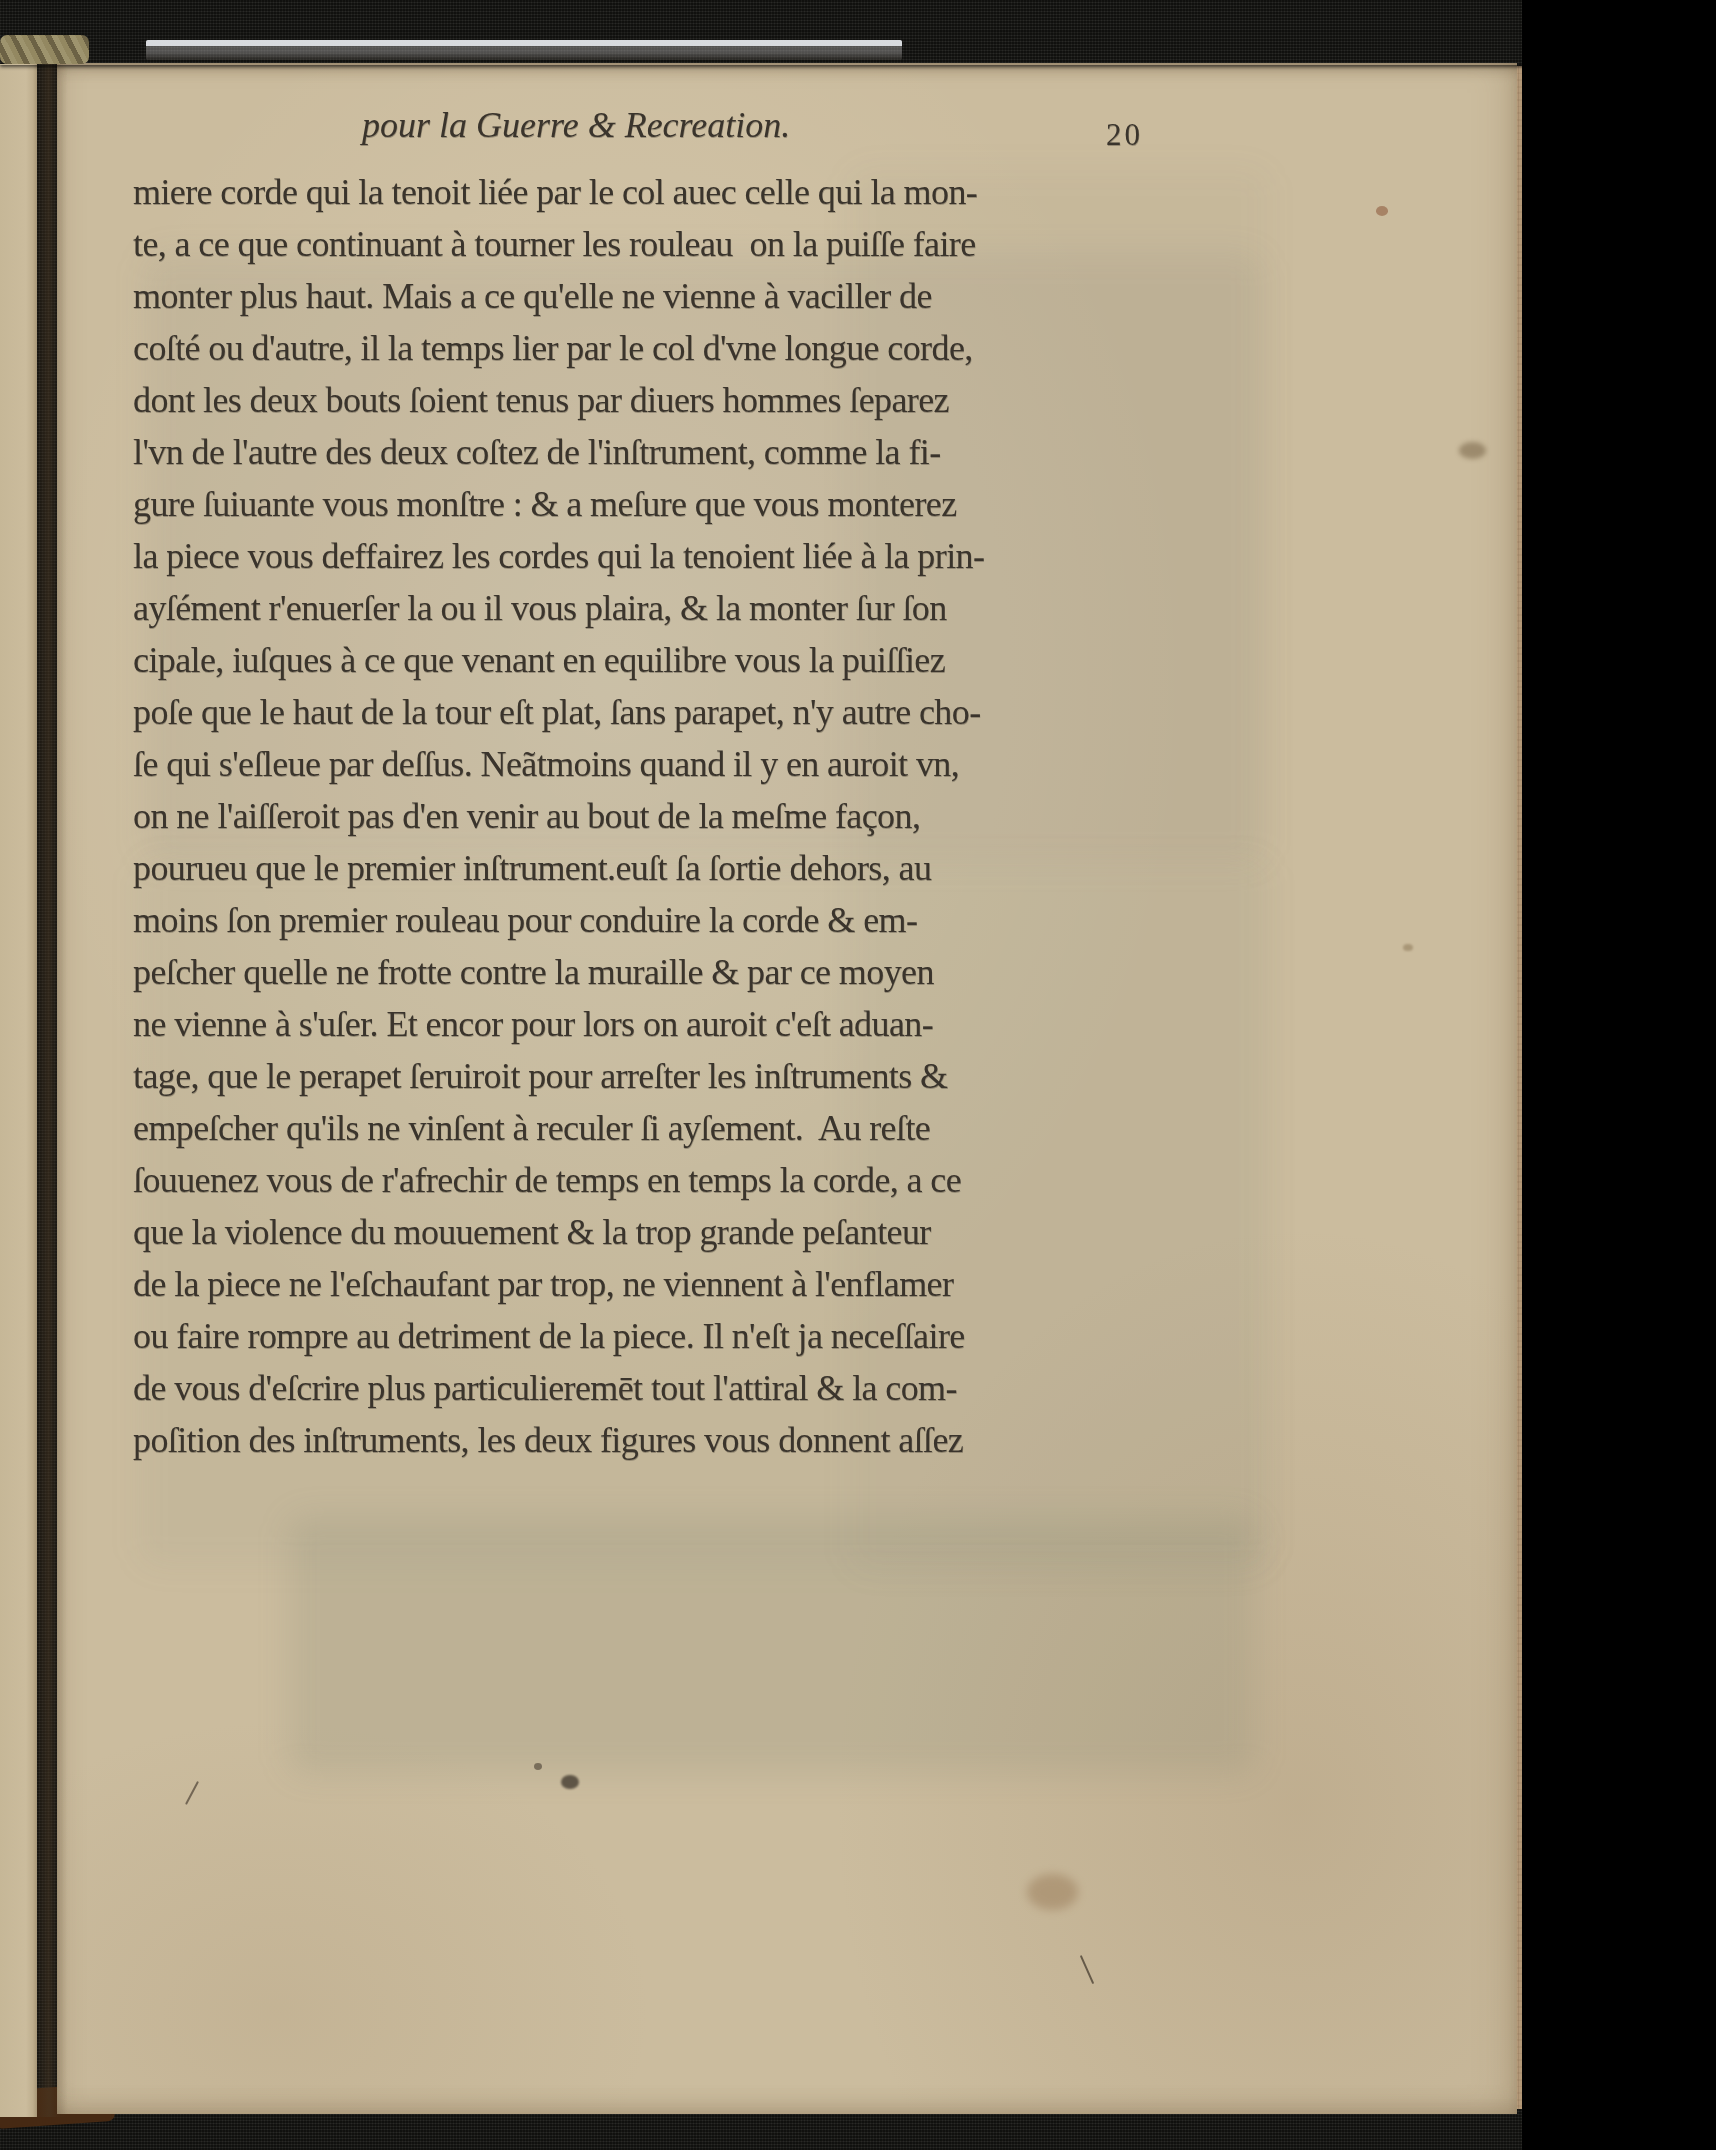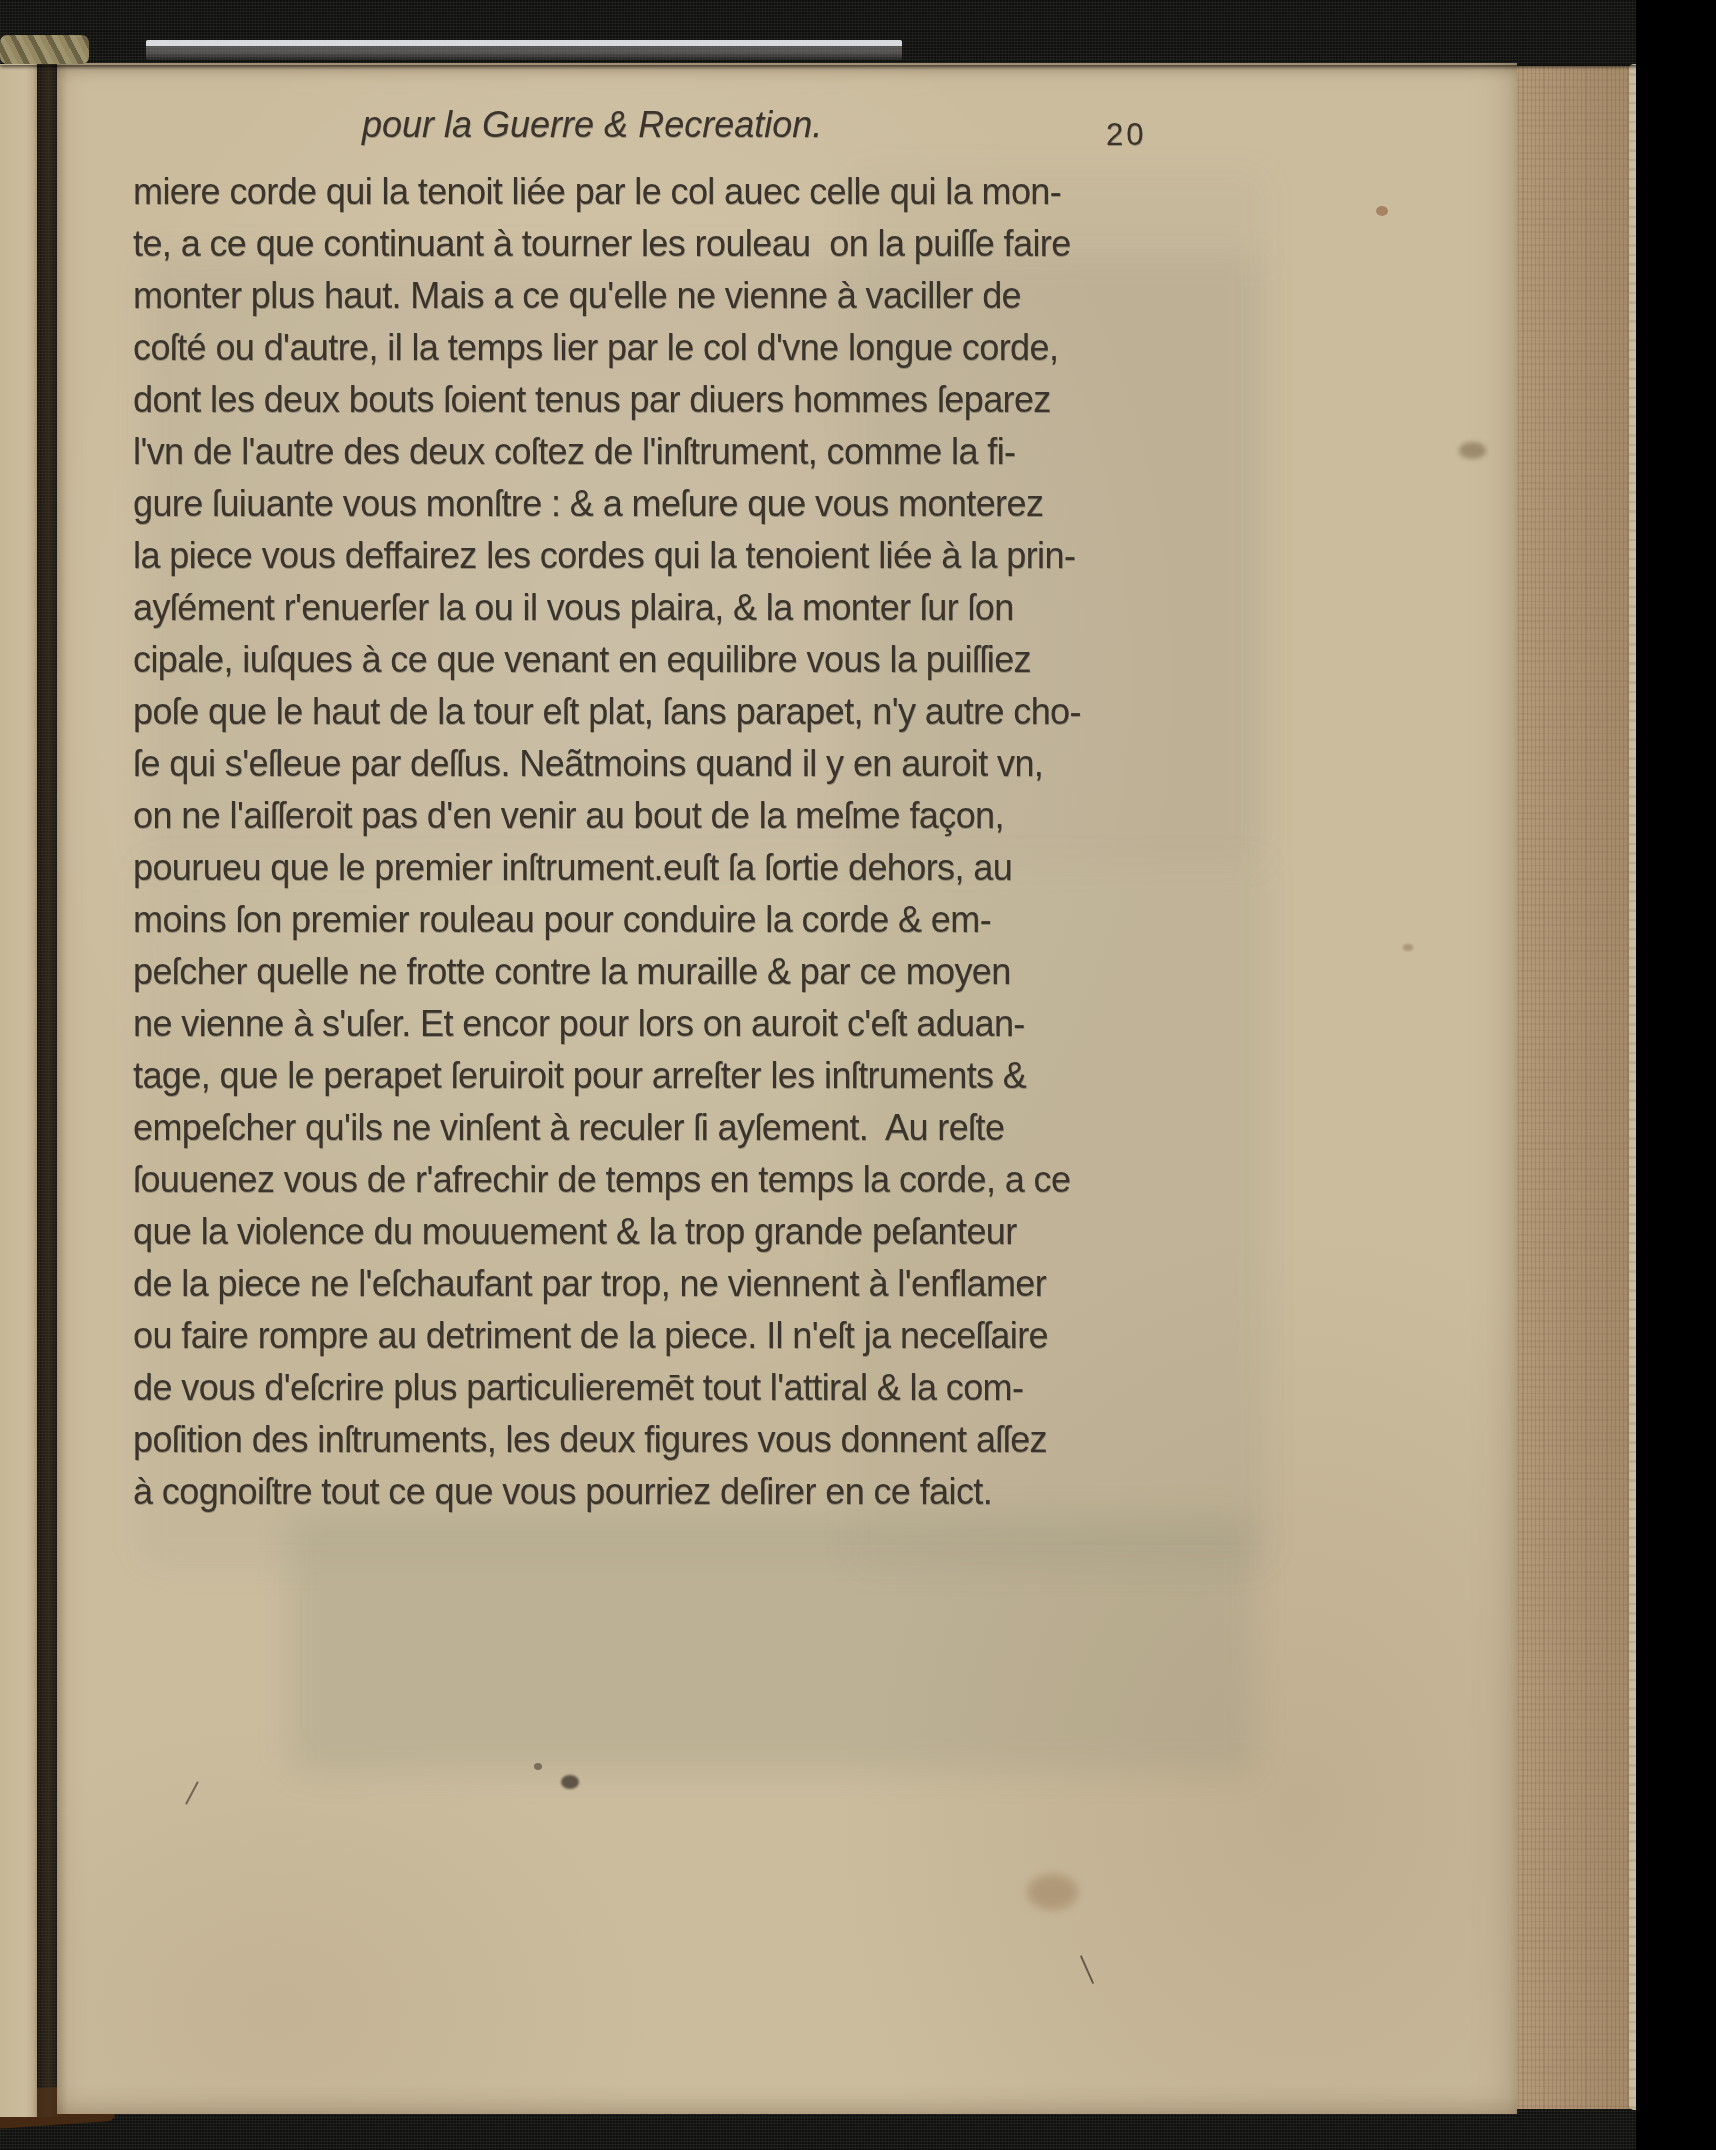--- a/index.html
+++ b/index.html
@@ -1,18 +1,18 @@
 <!DOCTYPE html>
 <html style="--backdrop: #1a1a17; --page: #cbbc9e; --ink: #3a342c; --leather: #5d3b1d; --fore-edge: #ab9070; --endband: #938861; --film: #d8dadd;font-size:9.5px"><head>
 <meta charset="utf-8">
 <style>
   html,body{margin:0;padding:0;background:#000;}
-  .scene{position:relative;width:1636px;height:2151px;overflow:hidden;
+  .scene{position:relative;width:1490px;height:2151px;overflow:hidden;
          background:var(--backdrop,#1a1a17);
-         font-family:Liberation Sans, sans-serif;}
+         font-family:Liberation Serif, serif;padding-left:32px;}
   
   .scene::before{content:"";position:absolute;inset:0;
      background:
        repeating-linear-gradient(0deg, rgba(255,255,255,0.035) 0 1.2px, rgba(0,0,0,0.25) 1.2px 3px),
        repeating-linear-gradient(90deg, rgba(255,255,255,0.03) 0 1.2px, rgba(0,0,0,0.18) 1.2px 3px);
      pointer-events:none;}
 
   
   .cover-top{position:absolute;left:0;top:33px;width:1681px;height:32px;z-index:3;
      background:
@@ -135,21 +135,20 @@
         <div class="line">peſcher quelle ne frotte contre la muraille &amp; par ce moyen</div>
         <div class="line">ne vienne à s'uſer. Et encor pour lors on auroit c'eſt aduan-</div>
         <div class="line">tage, que le perapet ſeruiroit pour arreſter les inſtruments &amp;</div>
         <div class="line">empeſcher qu'ils ne vinſent à reculer ſi ayſement.  Au reſte</div>
         <div class="line">ſouuenez vous de r'afrechir de temps en temps la corde, a ce</div>
         <div class="line">que la violence du mouuement &amp; la trop grande peſanteur</div>
         <div class="line">de la piece ne l'eſchaufant par trop, ne viennent à l'enflamer</div>
         <div class="line">ou faire rompre au detriment de la piece. Il n'eſt ja neceſſaire</div>
         <div class="line">de vous d'eſcrire plus particulieremēt tout l'attiral &amp; la com-</div>
         <div class="line">poſition des inſtruments, les deux figures vous donnent aſſez</div>
-        <div class="line">à cognoiſtre tout ce que vous pourriez deſirer en ce faict.</div>
       </div>
 
     <div class="stain stn1"></div>
     <div class="stain stn2"></div>
     <div class="stain stn3"></div>
     <div class="stain stn4"></div>
     <div class="stain stn5"></div>
     <div class="stain stn6"></div>
     <div class="mark mk-slash-a"></div>
     <div class="mark mk-slash-b"></div>

